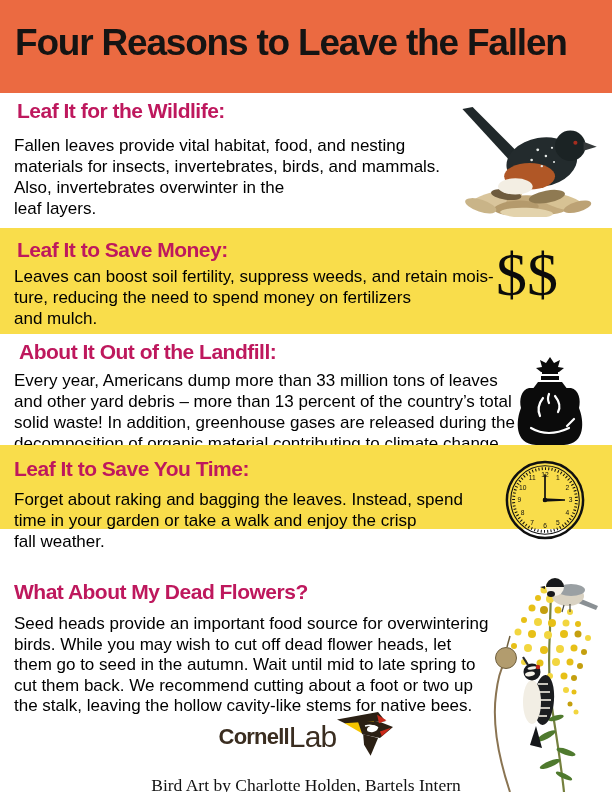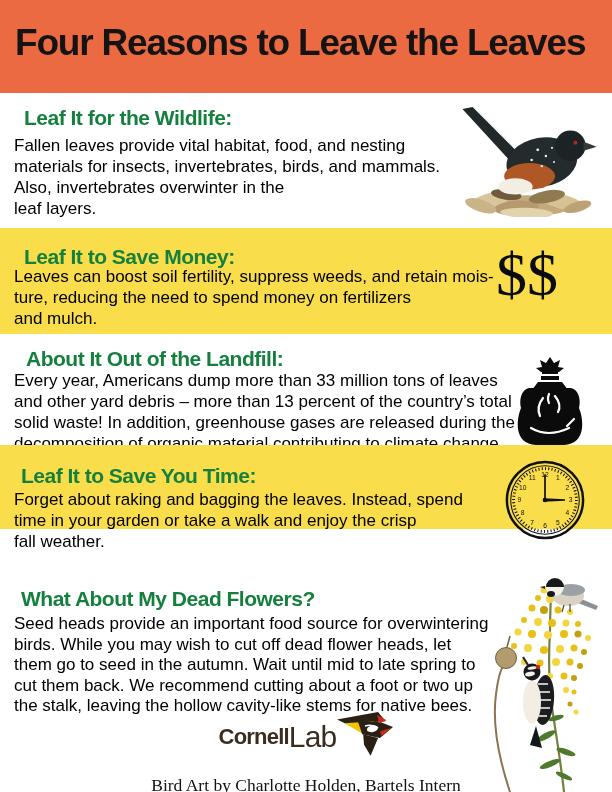--- a/index.html
+++ b/index.html
@@ -13,22 +13,22 @@
     font-size:37px; font-weight:bold; letter-spacing:-1.2px; color:#151413;
     white-space:nowrap;
   }
   .sec { position:absolute; left:0; width:612px; }
   .sec-wildlife { top:93px;  height:135px; }
   .sec-money    { top:228px; height:106px; }
   .sec-landfill { top:334px; height:124px; }
   .sec-time     { top:445px; height:84px;padding-left:32px; }
   .sec-flowers  { top:570px; height:222px;padding-left:8px; }
   .sec h2 {
-    position:absolute; margin:7px; font-size:21px; font-weight:bold;
-    letter-spacing:-0.5px; color:#15803d; white-space:nowrap;
+    position:absolute; margin:0; font-size:21px; font-weight:bold;
+    letter-spacing:-0.5px; color:#be185d; white-space:nowrap;
   }
   .sec p {
     position:absolute; margin:0; width:540px;
     font-family:Liberation Sans, sans-serif; font-size:17px; line-height:21px;
     color:#000; white-space:pre-line;
   }
   .sec-wildlife h2 { left:17px; top:6px; }
   .sec-wildlife p  { left:14px; top:42px; }
   .sec-money h2    { left:17px; top:10px; }
   .sec-money p     { left:14px; top:38px; }
@@ -66,21 +66,21 @@
     position:absolute; left:0; top:205px; width:612px; text-align:center;
     font-family:"Liberation Serif", serif; font-size:17.5px; color:#121212;
   }
 </style>
 </head>
 <body>
 
 <div class="page">
 
   <header class="banner" style="background-color: rgb(235, 106, 65);">
-    <h1>Four Reasons to Leave the Leaves</h1>
+    <h1>Four Reasons to Leave the Fallen</h1>
   </header>
 
   <section class="sec sec-wildlife">
     <h2>Leaf It for the Wildlife:</h2>
     <p>Fallen leaves provide vital habitat, food, and nesting
 materials for insects, invertebrates, birds, and mammals.
 Also, invertebrates overwinter in the
 leaf layers.</p>
     <div class="art art-towhee">
       <svg viewBox="0 0 165 112" width="168" height="114">

